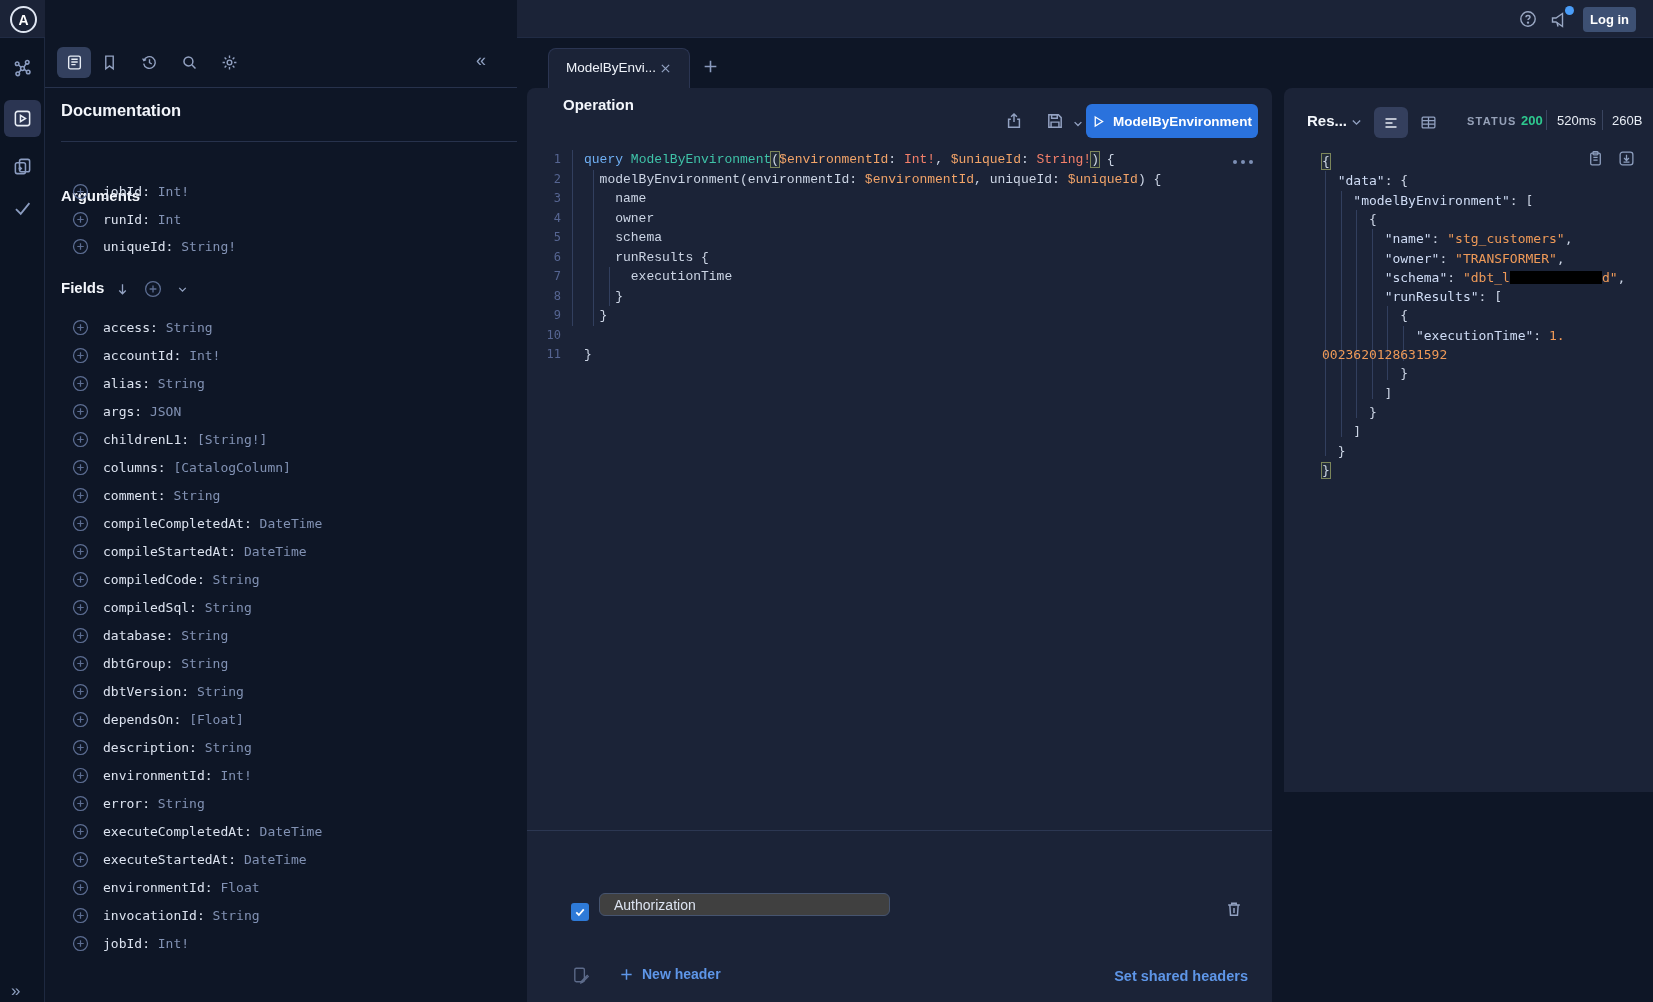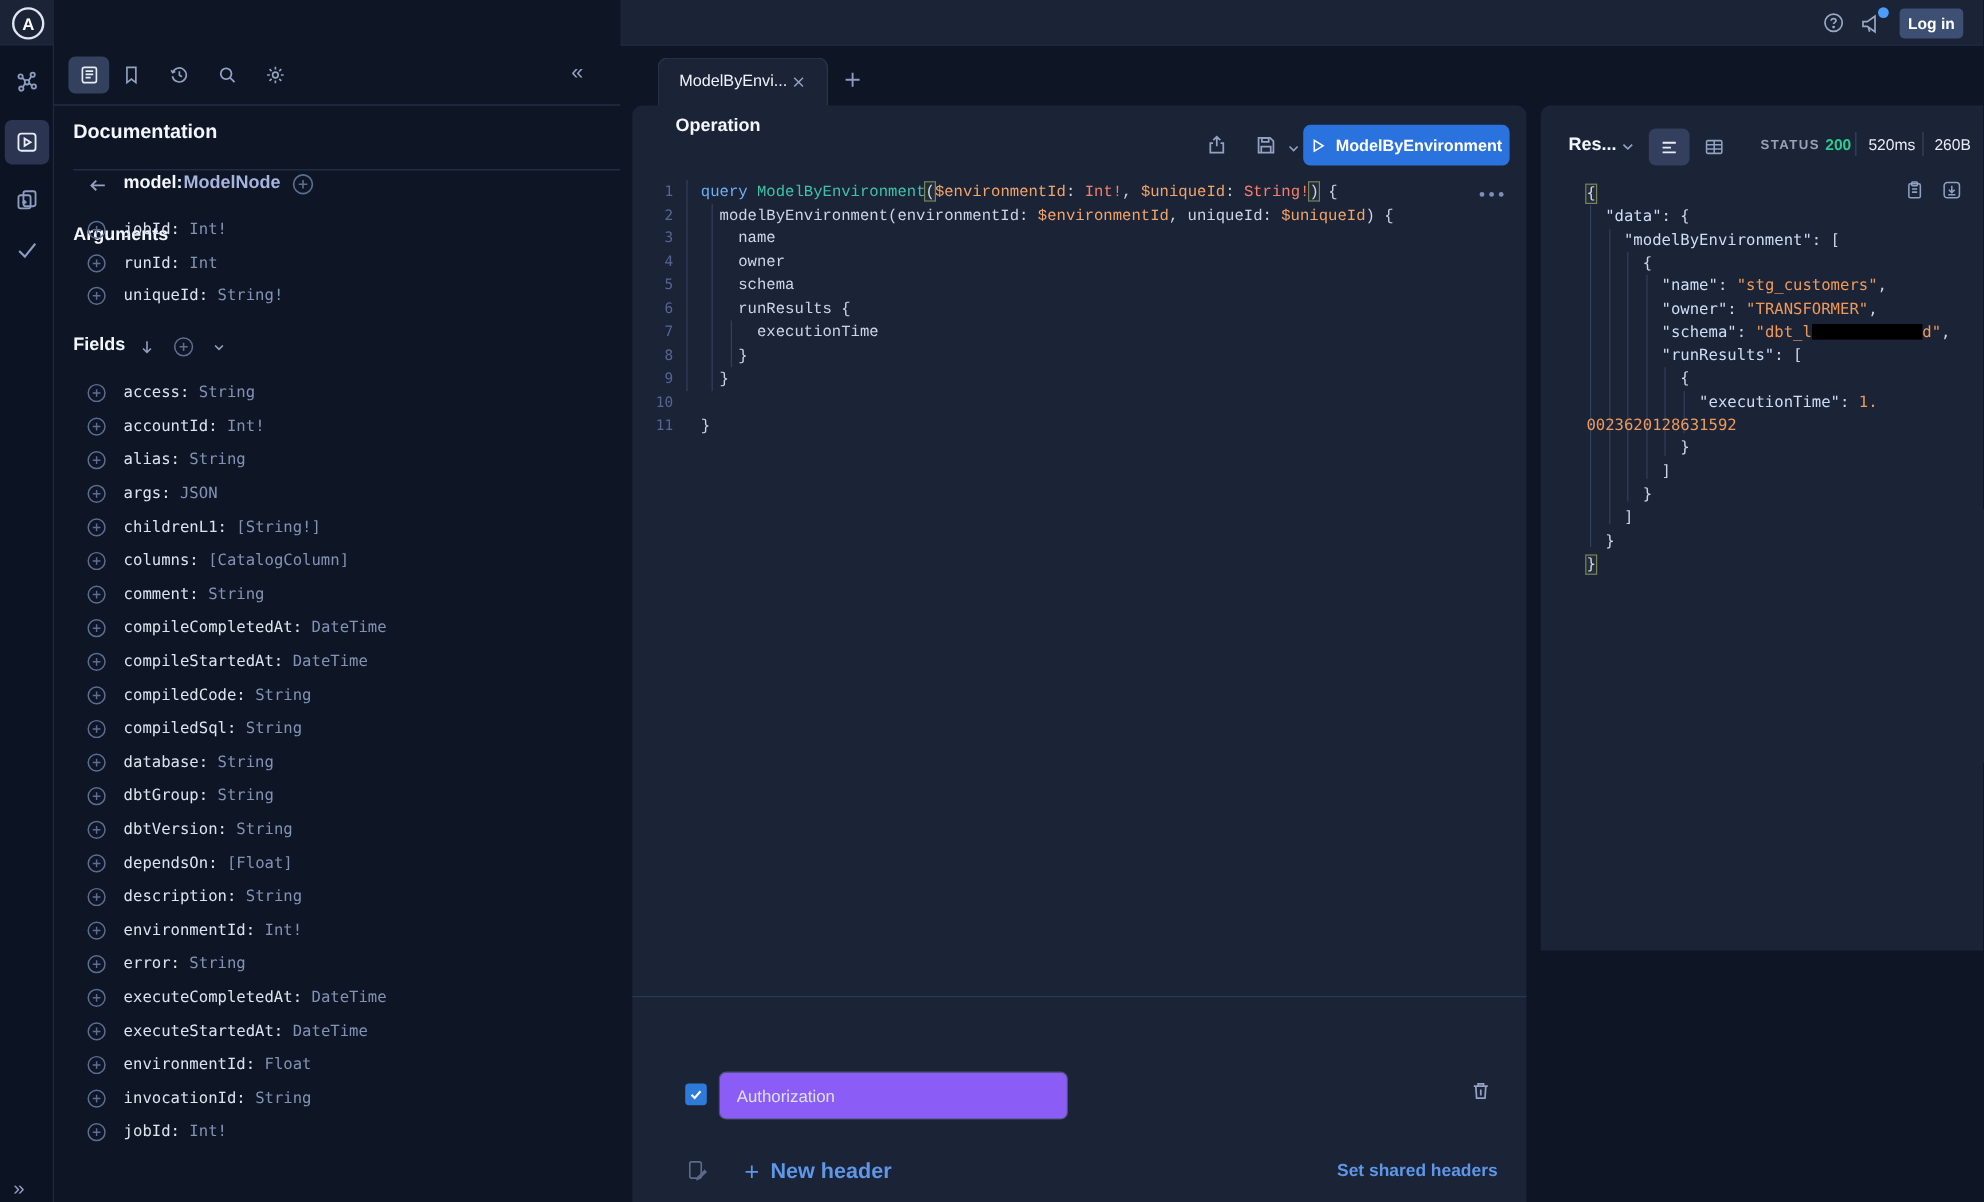--- a/index.html
+++ b/index.html
@@ -94,30 +94,30 @@
 
   
   .foot-divider{position:absolute;left:0;top:742px;width:745px;height:1px;background:#2c3752}
   .foot-tabs{position:absolute;left:38px;top:752px;right:22px;height:44px;display:flex;align-items:center;gap:24px}
   .ftab{font-size:14px;color:var(--muted)}
   .ftab-active{background:var(--chip2);color:#fff;font-weight:bold;font-size:14px;padding:7px 13px;border-radius:5px}
   .new-badge{border:1px solid #98a2b5;border-radius:10px;color:#fff;font-size:10px;font-weight:bold;letter-spacing:.5px;padding:3px 8px;margin-left:-8px}
   .foot-spacer{flex:1}
   .hdr-check{position:absolute;left:44px;top:815px;width:18px;height:18px;background:#2e7ad8;border-radius:3px;
        display:flex;align-items:center;justify-content:center}
-  .hdr-name{position:absolute;left:72px;top:805px;width:291px;height:40px;background:#8b5cf6;border:1px solid var(--inputb);
+  .hdr-name{position:absolute;left:72px;top:805px;width:291px;height:23px;background:#404040;border:1px solid var(--inputb);
        border-radius:6px;color:#dce3f0;font-size:14px;font-family:var(--sans);padding:0 14px}
   .hdr-value{position:absolute;left:374px;top:805px;width:312px;height:40px;background:#131b2e;border:1px solid var(--inputb);
        border-radius:6px;display:flex;align-items:center;padding:0 12px;gap:8px}
   .bearer{font-size:14px;color:#d0d9ea;flex:none}
   .token{background:#000;color:#fff;font-family:var(--mono);font-size:12.5px;font-weight:bold;padding:5px 10px;flex:1;white-space:nowrap;overflow:hidden}
   .trash{position:absolute;left:698px;top:812px;color:var(--icon)}
   .nh-icon{position:absolute;left:45px;top:878px;color:#5d6b8a}
   .nh-btn{position:absolute;left:92px;top:878px;display:flex;align-items:center;gap:8px;color:var(--link);
-       font-size:18px;font-weight:bold;background:none;border:none;font-family:var(--sans)}
+       font-size:14px;font-weight:bold;background:none;border:none;font-family:var(--sans)}
   .shared-link{position:absolute;right:24px;top:880px;color:var(--link);font-size:14.5px;font-weight:bold;text-decoration:none}
 
   
   #response{position:absolute;left:1284px;top:88px;width:369px;height:704px;background:var(--panel);border-radius:8px 0 0 0}
   .resp-title{position:absolute;left:23px;top:24px;font-size:15px;font-weight:bold;color:#f3f6fb}
   .resp-caret{position:absolute;left:66px;top:28px;color:var(--icon)}
   .view-chip{position:absolute;left:90px;top:19px;width:34px;height:31px;background:var(--chipview);border-radius:6px;
        display:flex;align-items:center;justify-content:center;color:#e8edf5}
   .table-ic{position:absolute;left:136px;top:26px;color:var(--icon)}
   .status-label{position:absolute;left:183px;top:27px;font-size:11px;letter-spacing:1.2px;color:#96a1b8;font-weight:600}
@@ -230,35 +230,20 @@
             <circle cx="8" cy="8" r="2.2"></circle>
             <path d="M8 1.5v2.2M8 12.3v2.2M1.5 8h2.2M12.3 8h2.2M3.4 3.4l1.6 1.6M11 11l1.6 1.6M12.6 3.4L11 5M5 11l-1.6 1.6"></path>
           </svg>
       </span>
       <span class="collapse">«</span>
     </div>
 
     <div class="docs-title">Documentation</div>
     <div class="docs-divider"></div>
 
-    <div class="model-row">
-      <span class="back-ar">
-        <svg width="17" height="17" viewBox="0 0 16 16" fill="none" stroke="currentColor" stroke-width="1.5">
-            <path d="M13.5 8H3M6.8 4.2L3 8l3.8 3.8"></path>
-          </svg>
-      </span>
-      <span class="model-label">model:</span>
-      <span class="model-type">ModelNode</span>
-      <span class="model-plus">
-        <svg width="19" height="19" viewBox="0 0 18 18" fill="none" stroke="#5c6d92" stroke-width="1.3">
-            <circle cx="9" cy="9" r="7.4"></circle>
-            <path d="M9 5.6v6.8M5.6 9h6.8"></path>
-          </svg>
-      </span>
-    </div>
 
     <div class="sec-head" style="top:187px">Arguments</div>
     <div id="args-list" class="dlist" style="top:181px">
         <div class="drow" style="top:0px">
           <span class="plus-ic">
             <svg width="17" height="17" viewBox="0 0 18 18" fill="none" stroke="currentColor" stroke-width="1.3">
               <circle cx="9" cy="9" r="7.4"></circle>
               <path d="M9 5.6v6.8M5.6 9h6.8"></path>
             </svg>
           </span>

